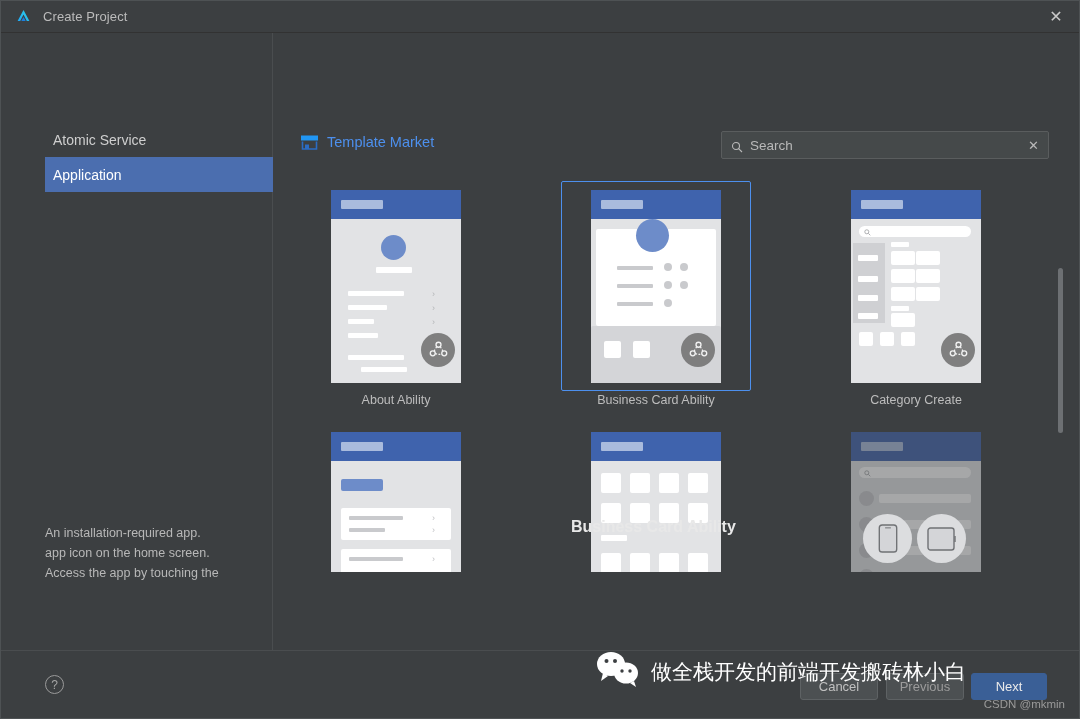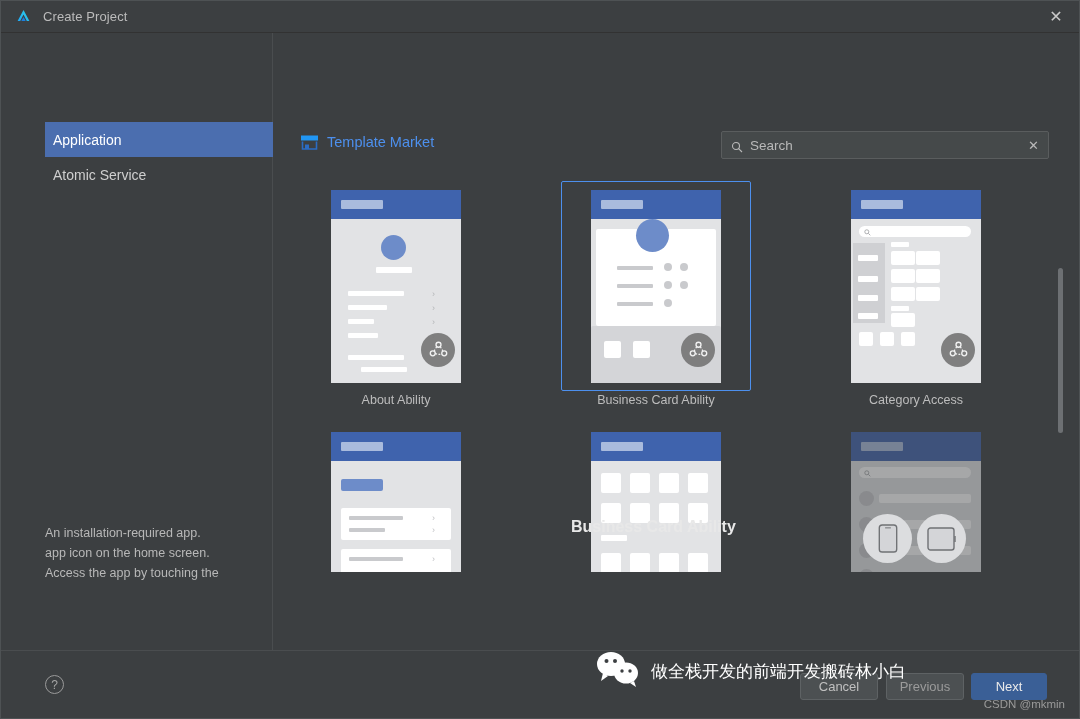--- a/index.html
+++ b/index.html
@@ -154,21 +154,21 @@
   .btn-cancel { right: 201px; width: 78px; background: #4c5052; border: 1px solid #5e6264; color: #c0c0c0; }
   .btn-prev   { right: 115px; width: 78px; background: #4c5052; border: 1px solid #5e6264; color: #9b9b9b; }
   .btn-next   { right: 32px; width: 76px; background: #3a5f96; border: 1px solid #3a5f96; color: #eaeaea; }
 
   
   .watermark {
     position: absolute; left: 595px; top: 650px;
     display: flex; align-items: center; gap: 11px;
     pointer-events: none;
   }
-  .wm-text { font-size: 17px; color: #ffffff; font-family: "DejaVu Sans", sans-serif; white-space: nowrap; }
+  .wm-text { font-size: 21px; color: #ffffff; font-family: "DejaVu Sans", sans-serif; white-space: nowrap; }
   .csdn {
     position: absolute; right: 14px; top: 697px;
     font-size: 11.5px; color: #9a9a9a;
   }
 </style>
 </head>
 <body>
 
 <div class="window">
 
@@ -187,25 +187,25 @@
     </span>
     <span class="title-text">Create Project</span>
     <span class="close-btn">✕</span>
   </div>
 
   <div class="body">
 
     <div class="left-col">
 
       <div class="nav">
+        <div class="nav-item">
+          <span>Atomic Service</span>
+        </div>
         <div class="nav-item selected">
           <span>Application</span>
-        </div>
-        <div class="nav-item">
-          <span>Atomic Service</span>
         </div>
       </div>
 
       <div class="side-desc">
         <div class="gap"></div>
         <div>An installation-required app.</div>
         <div>app icon on the home screen.</div>
         <div>Access the app by touching the</div>
       </div>
     </div>
@@ -342,21 +342,21 @@
                     <circle cx="5" cy="15" r="2.6" fill="none" stroke="#f2f2f2" stroke-width="1.4"></circle>
                     <circle cx="17" cy="15" r="2.6" fill="none" stroke="#f2f2f2" stroke-width="1.4"></circle>
                     <path d="M7.6 15 Q11 17.4 14.4 15" fill="none" stroke="#f2f2f2" stroke-width="1.3" stroke-dasharray="2 1.6"></path>
                     <path d="M9.2 8 L6.4 12.6" fill="none" stroke="#f2f2f2" stroke-width="1.3" stroke-dasharray="2 1.6"></path>
                     <path d="M12.8 8 L15.6 12.6" fill="none" stroke="#f2f2f2" stroke-width="1.3" stroke-dasharray="2 1.6"></path>
                   </svg>
                 </div>
               </div>
             </div>
           </div>
-          <div class="card-label">Category Access</div>
+          <div class="card-label">Category Create</div>
         </div>
 
         <div class="card-cell" style="left:0px; top:250px;">
           <div class="card-frame" style="height:150px; align-items:flex-start;">
             <div class="mock" style="height:140px;">
               <div class="mock-top">
                   <div class="tbar"></div>
                 </div>
               <div class="mock-body">
                 <div class="light-box" style="left:10px; top:18px; width:42px; height:12px; background:#6d8cc9;"></div>

